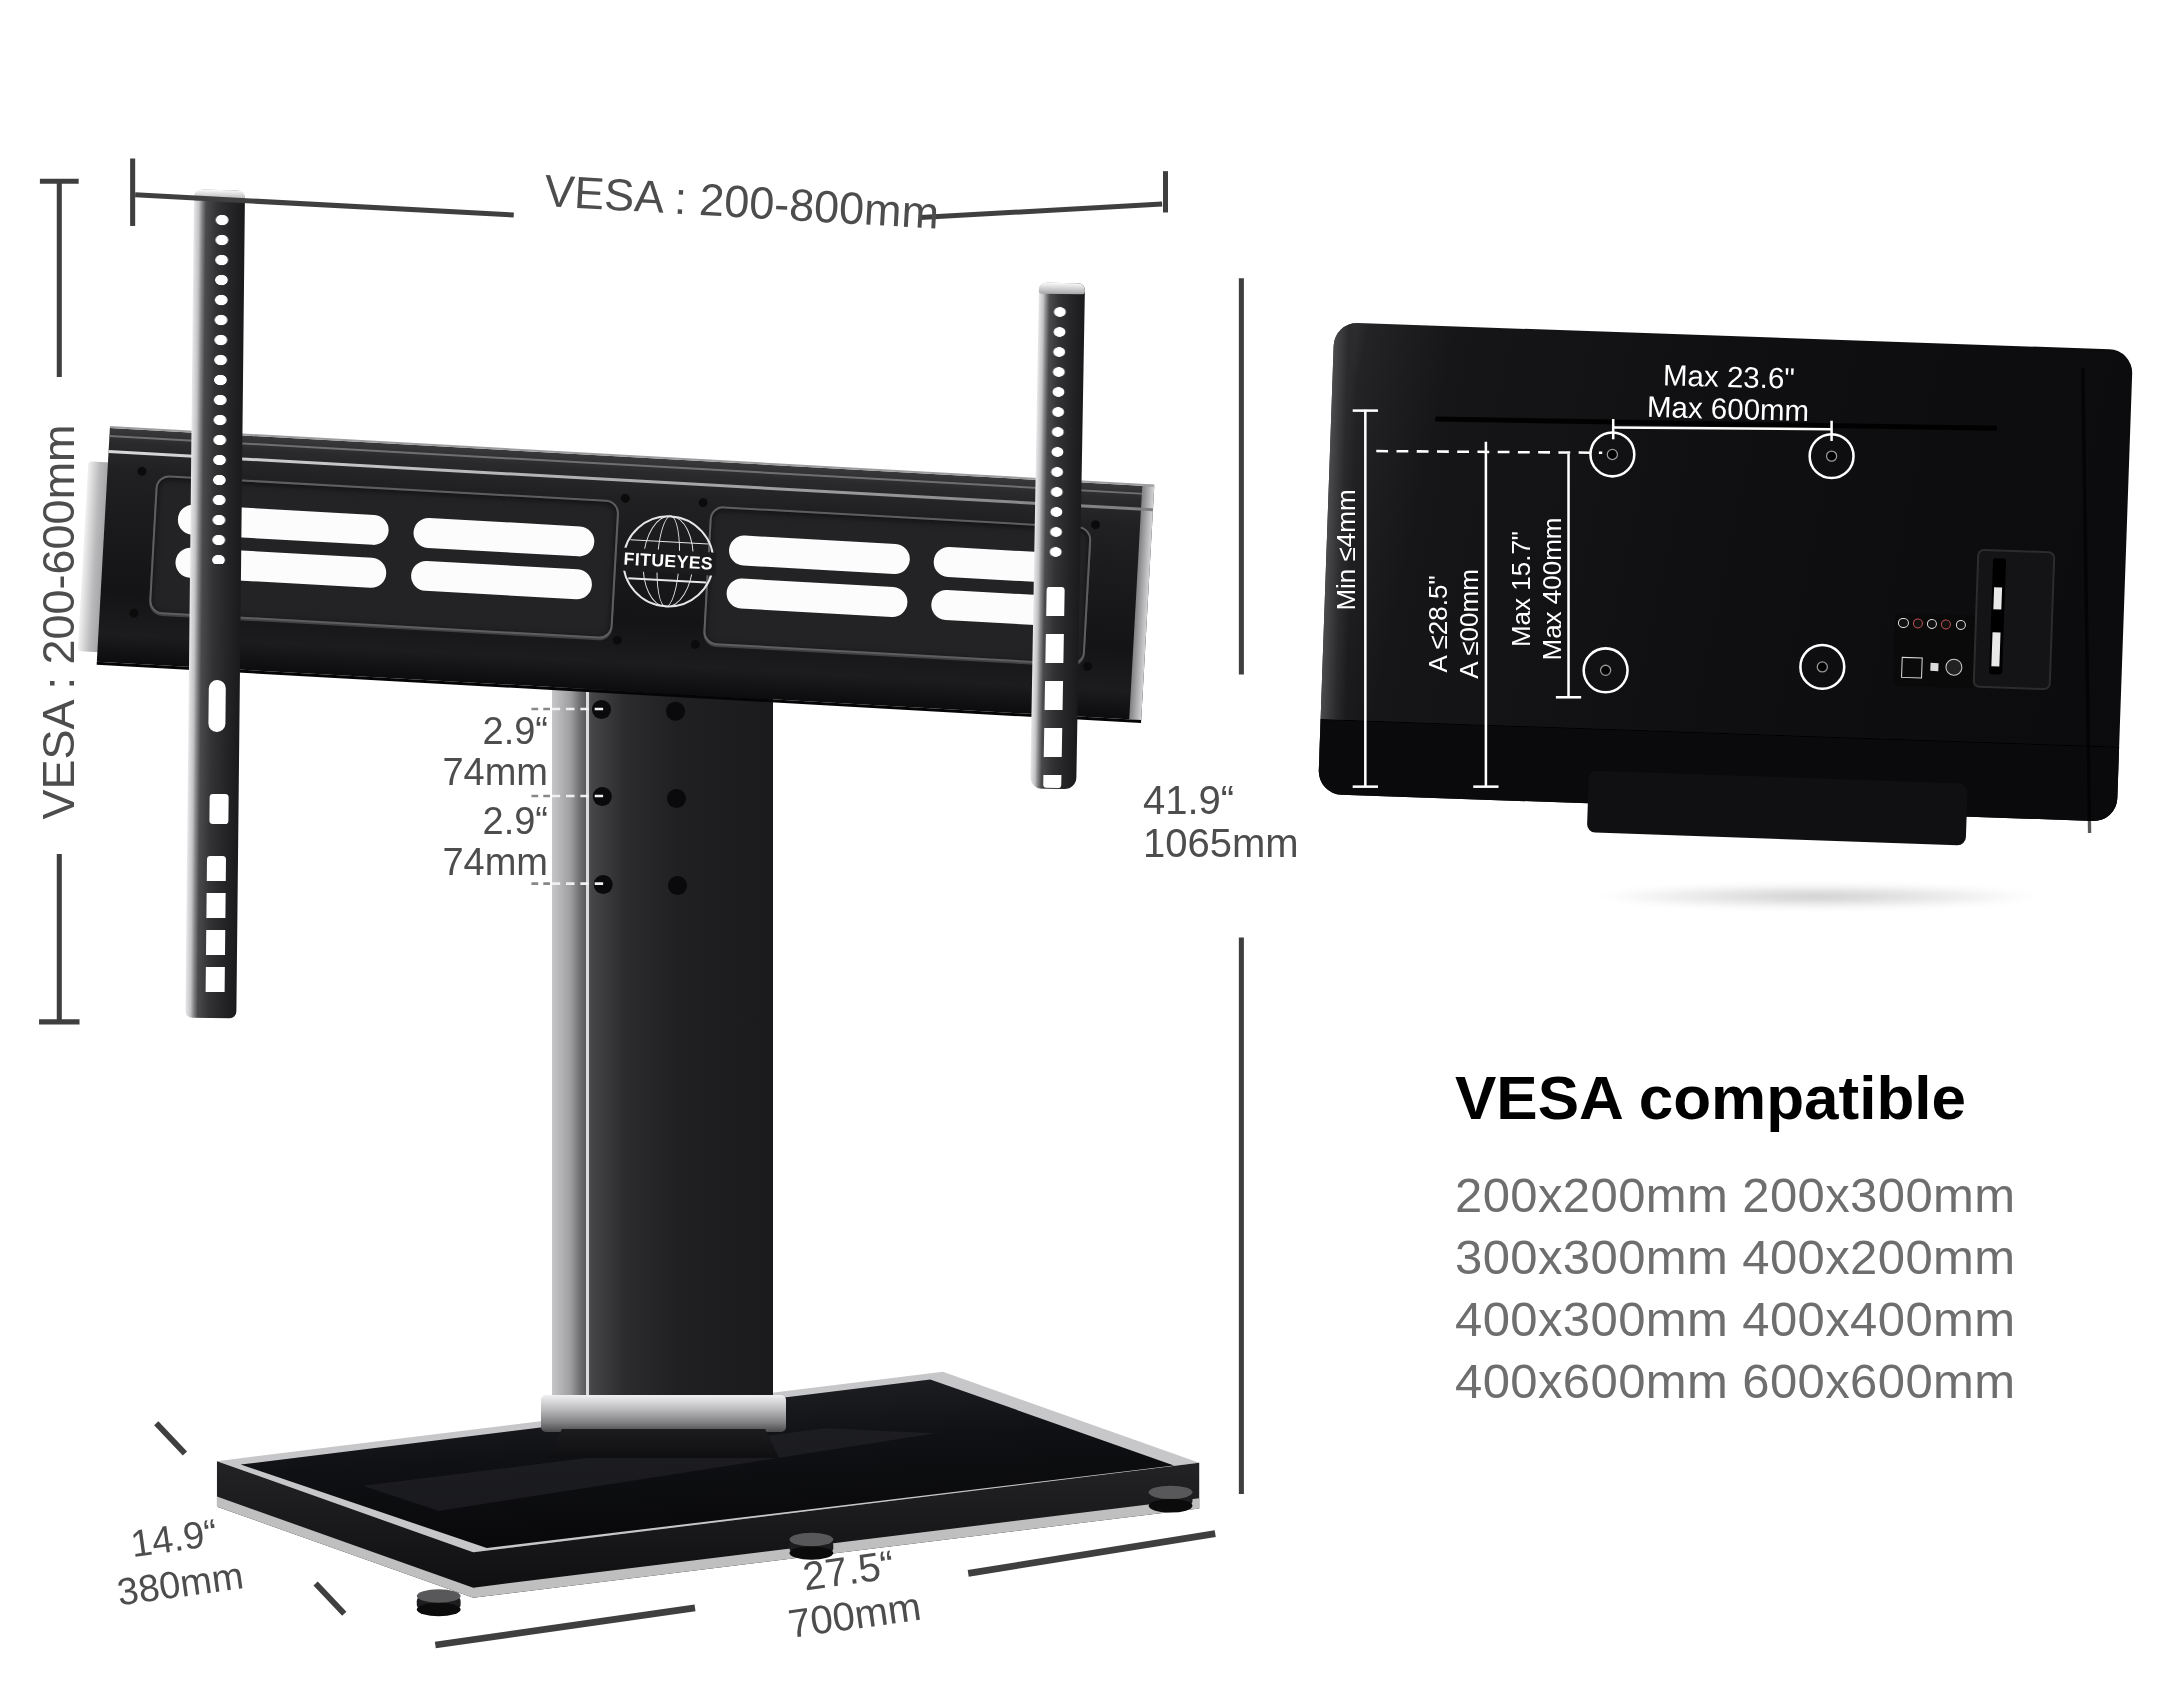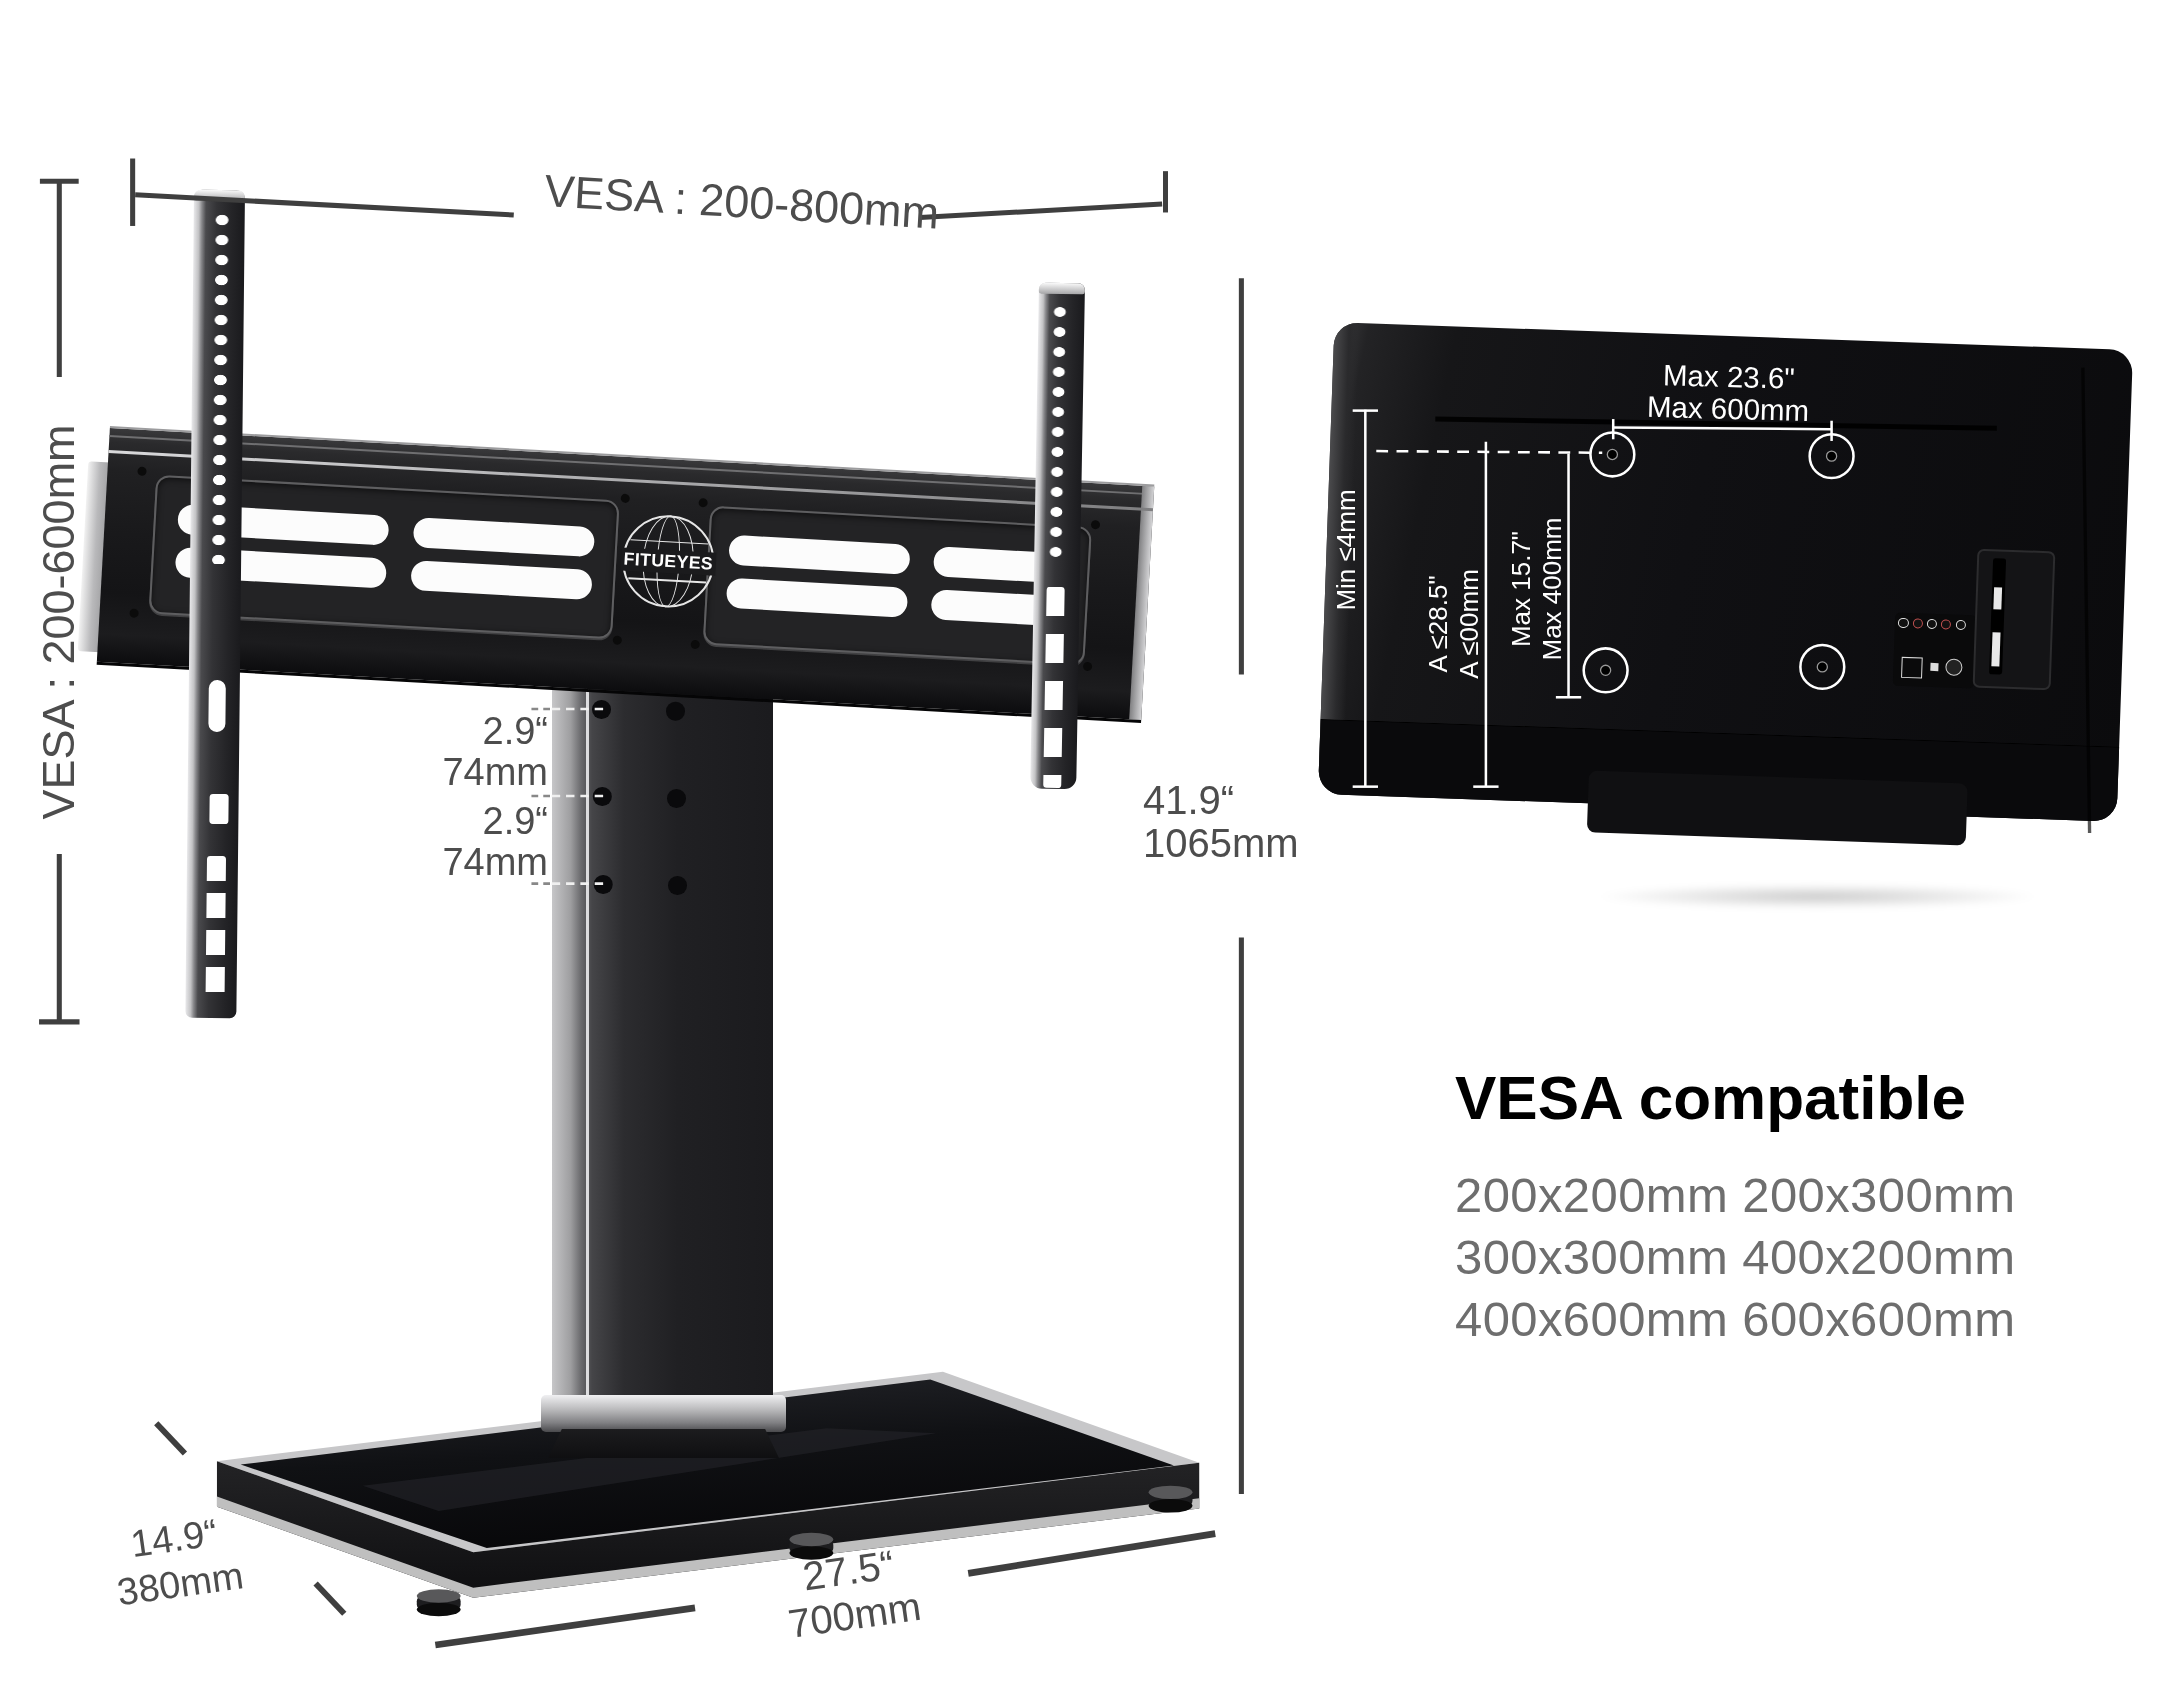--- a/index.html
+++ b/index.html
@@ -306,17 +306,18 @@
   </div>
   <div class="wlbl tv-maxh">
     <div>Max 15.7"</div>
     <div>Max 400mm</div>
   </div>
 
   <div class="vesa-h">VESA compatible</div>
   <div class="vesa-list">
     <div>200x200mm 200x300mm</div>
     <div>300x300mm 400x200mm</div>
+    <div>400x300mm 400x400mm</div>
     <div>400x600mm 600x600mm</div>
   </div>
 
 </div>
 
 
 </body></html>

